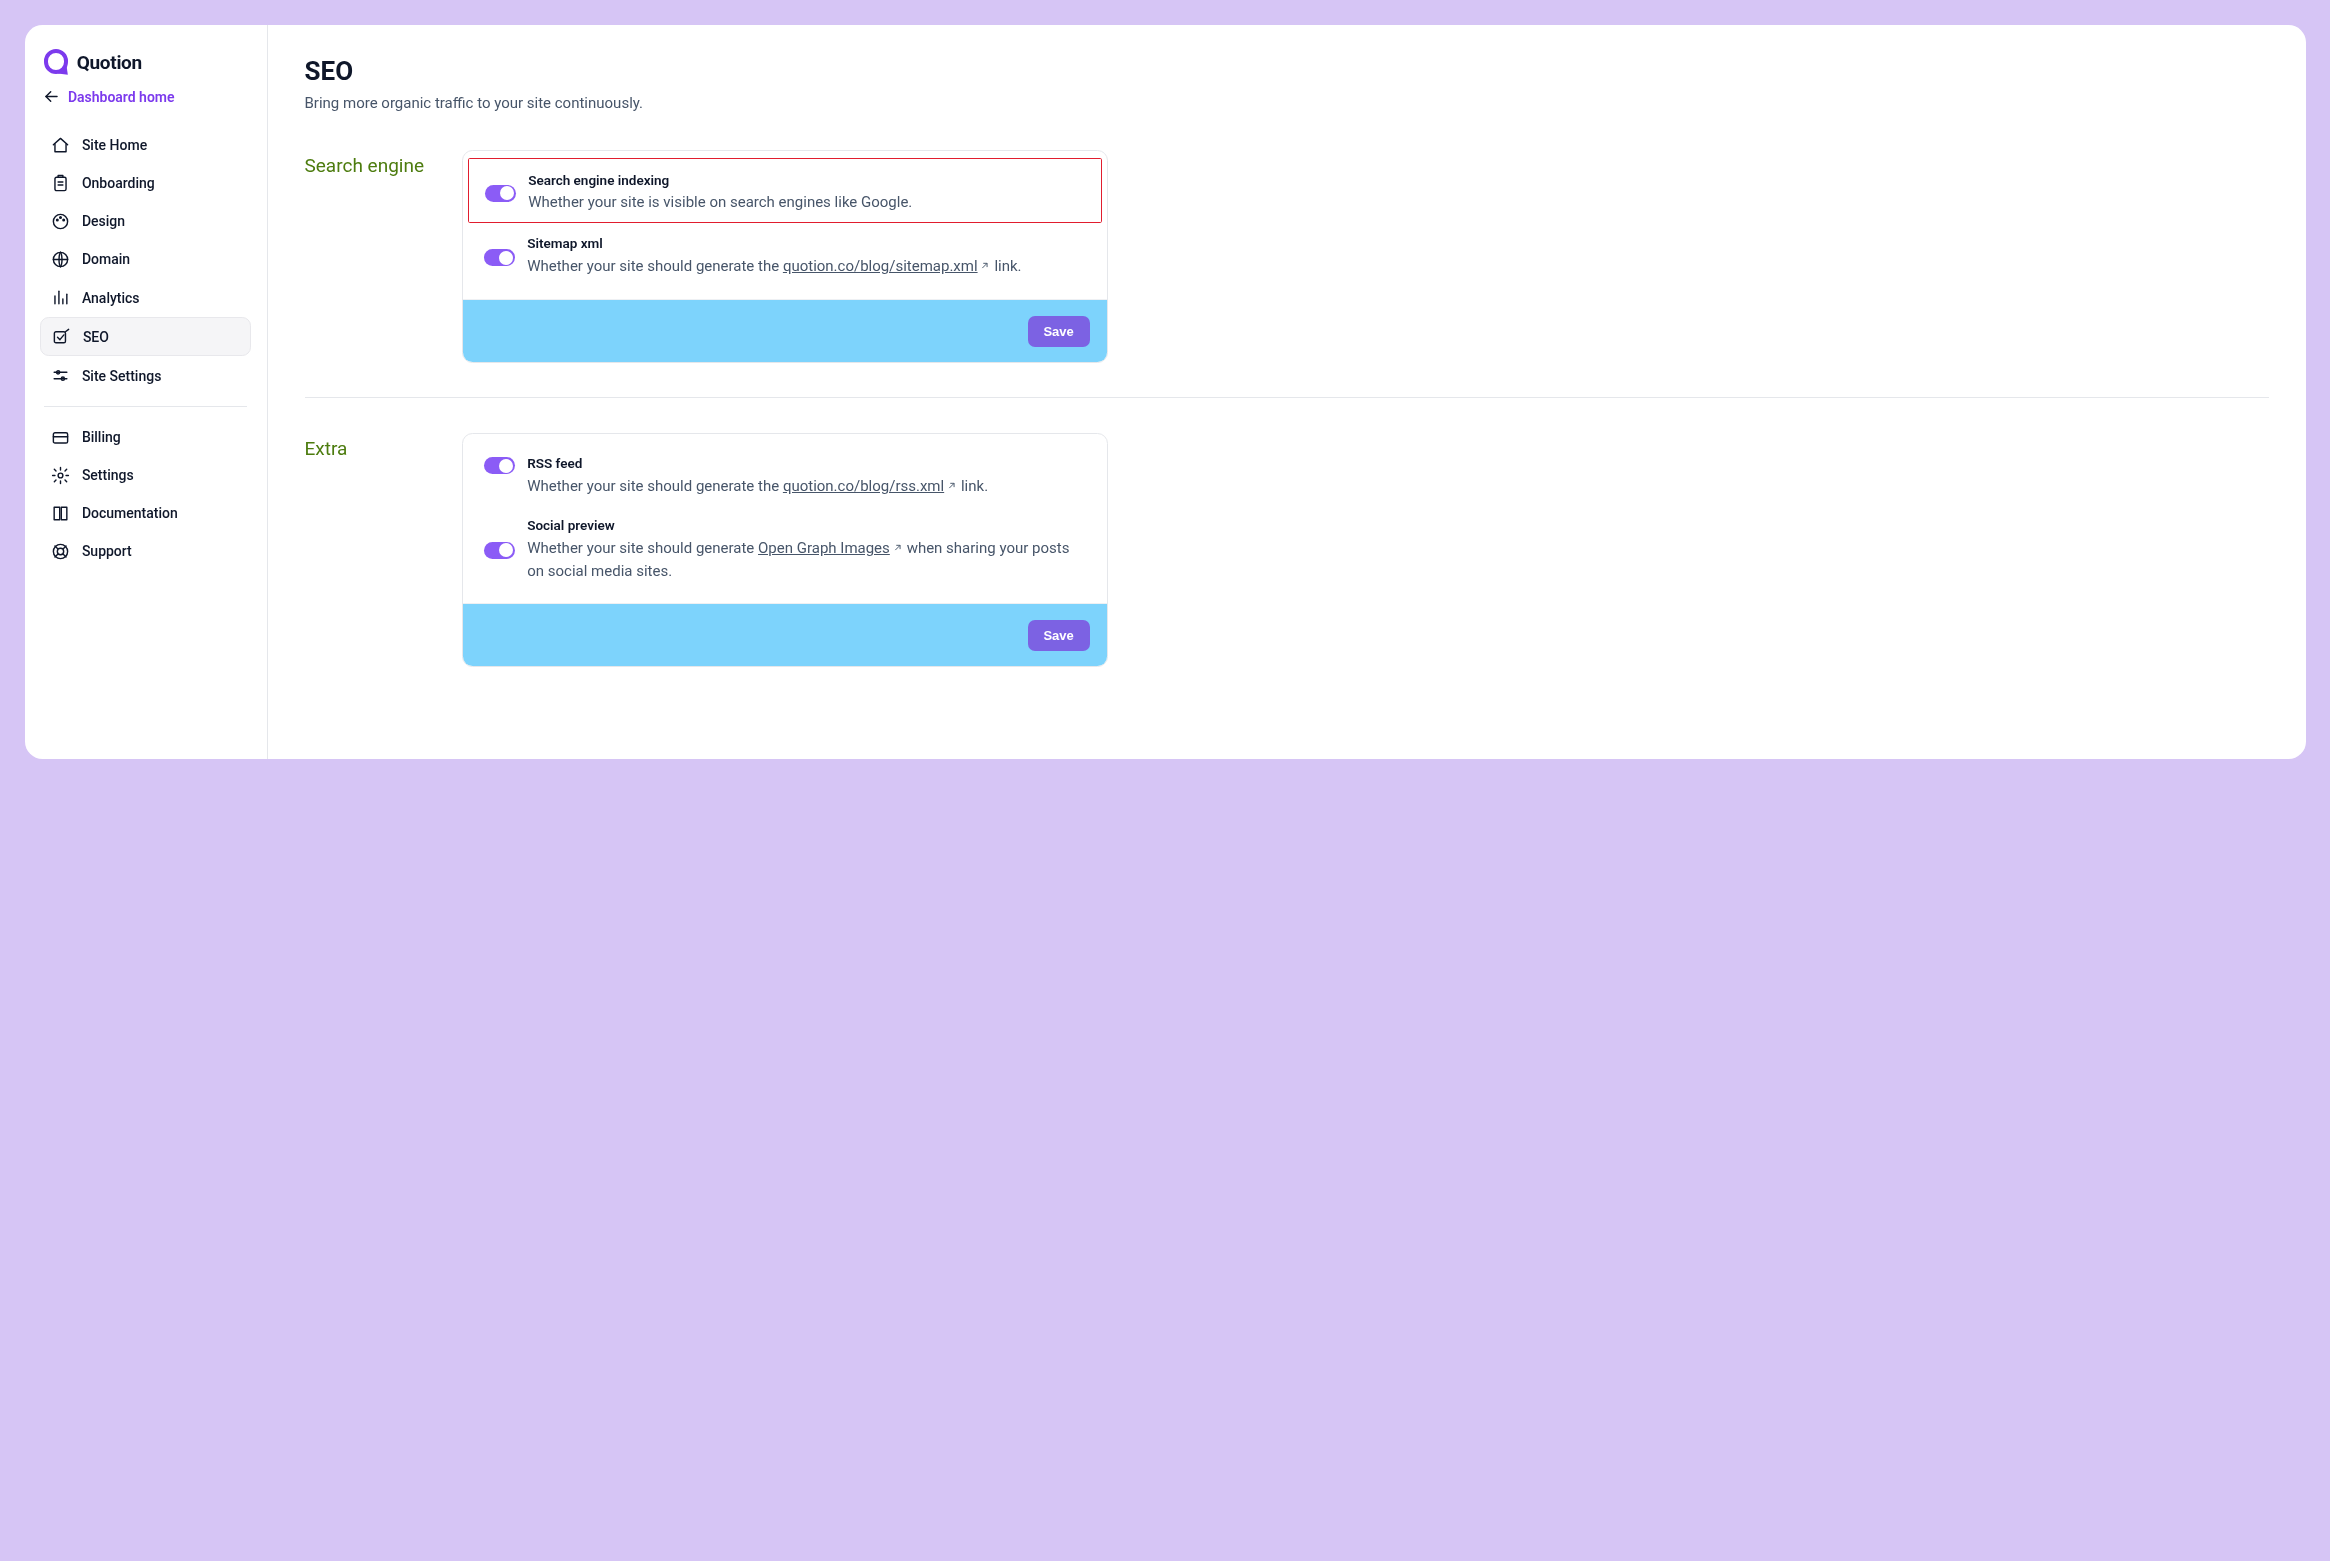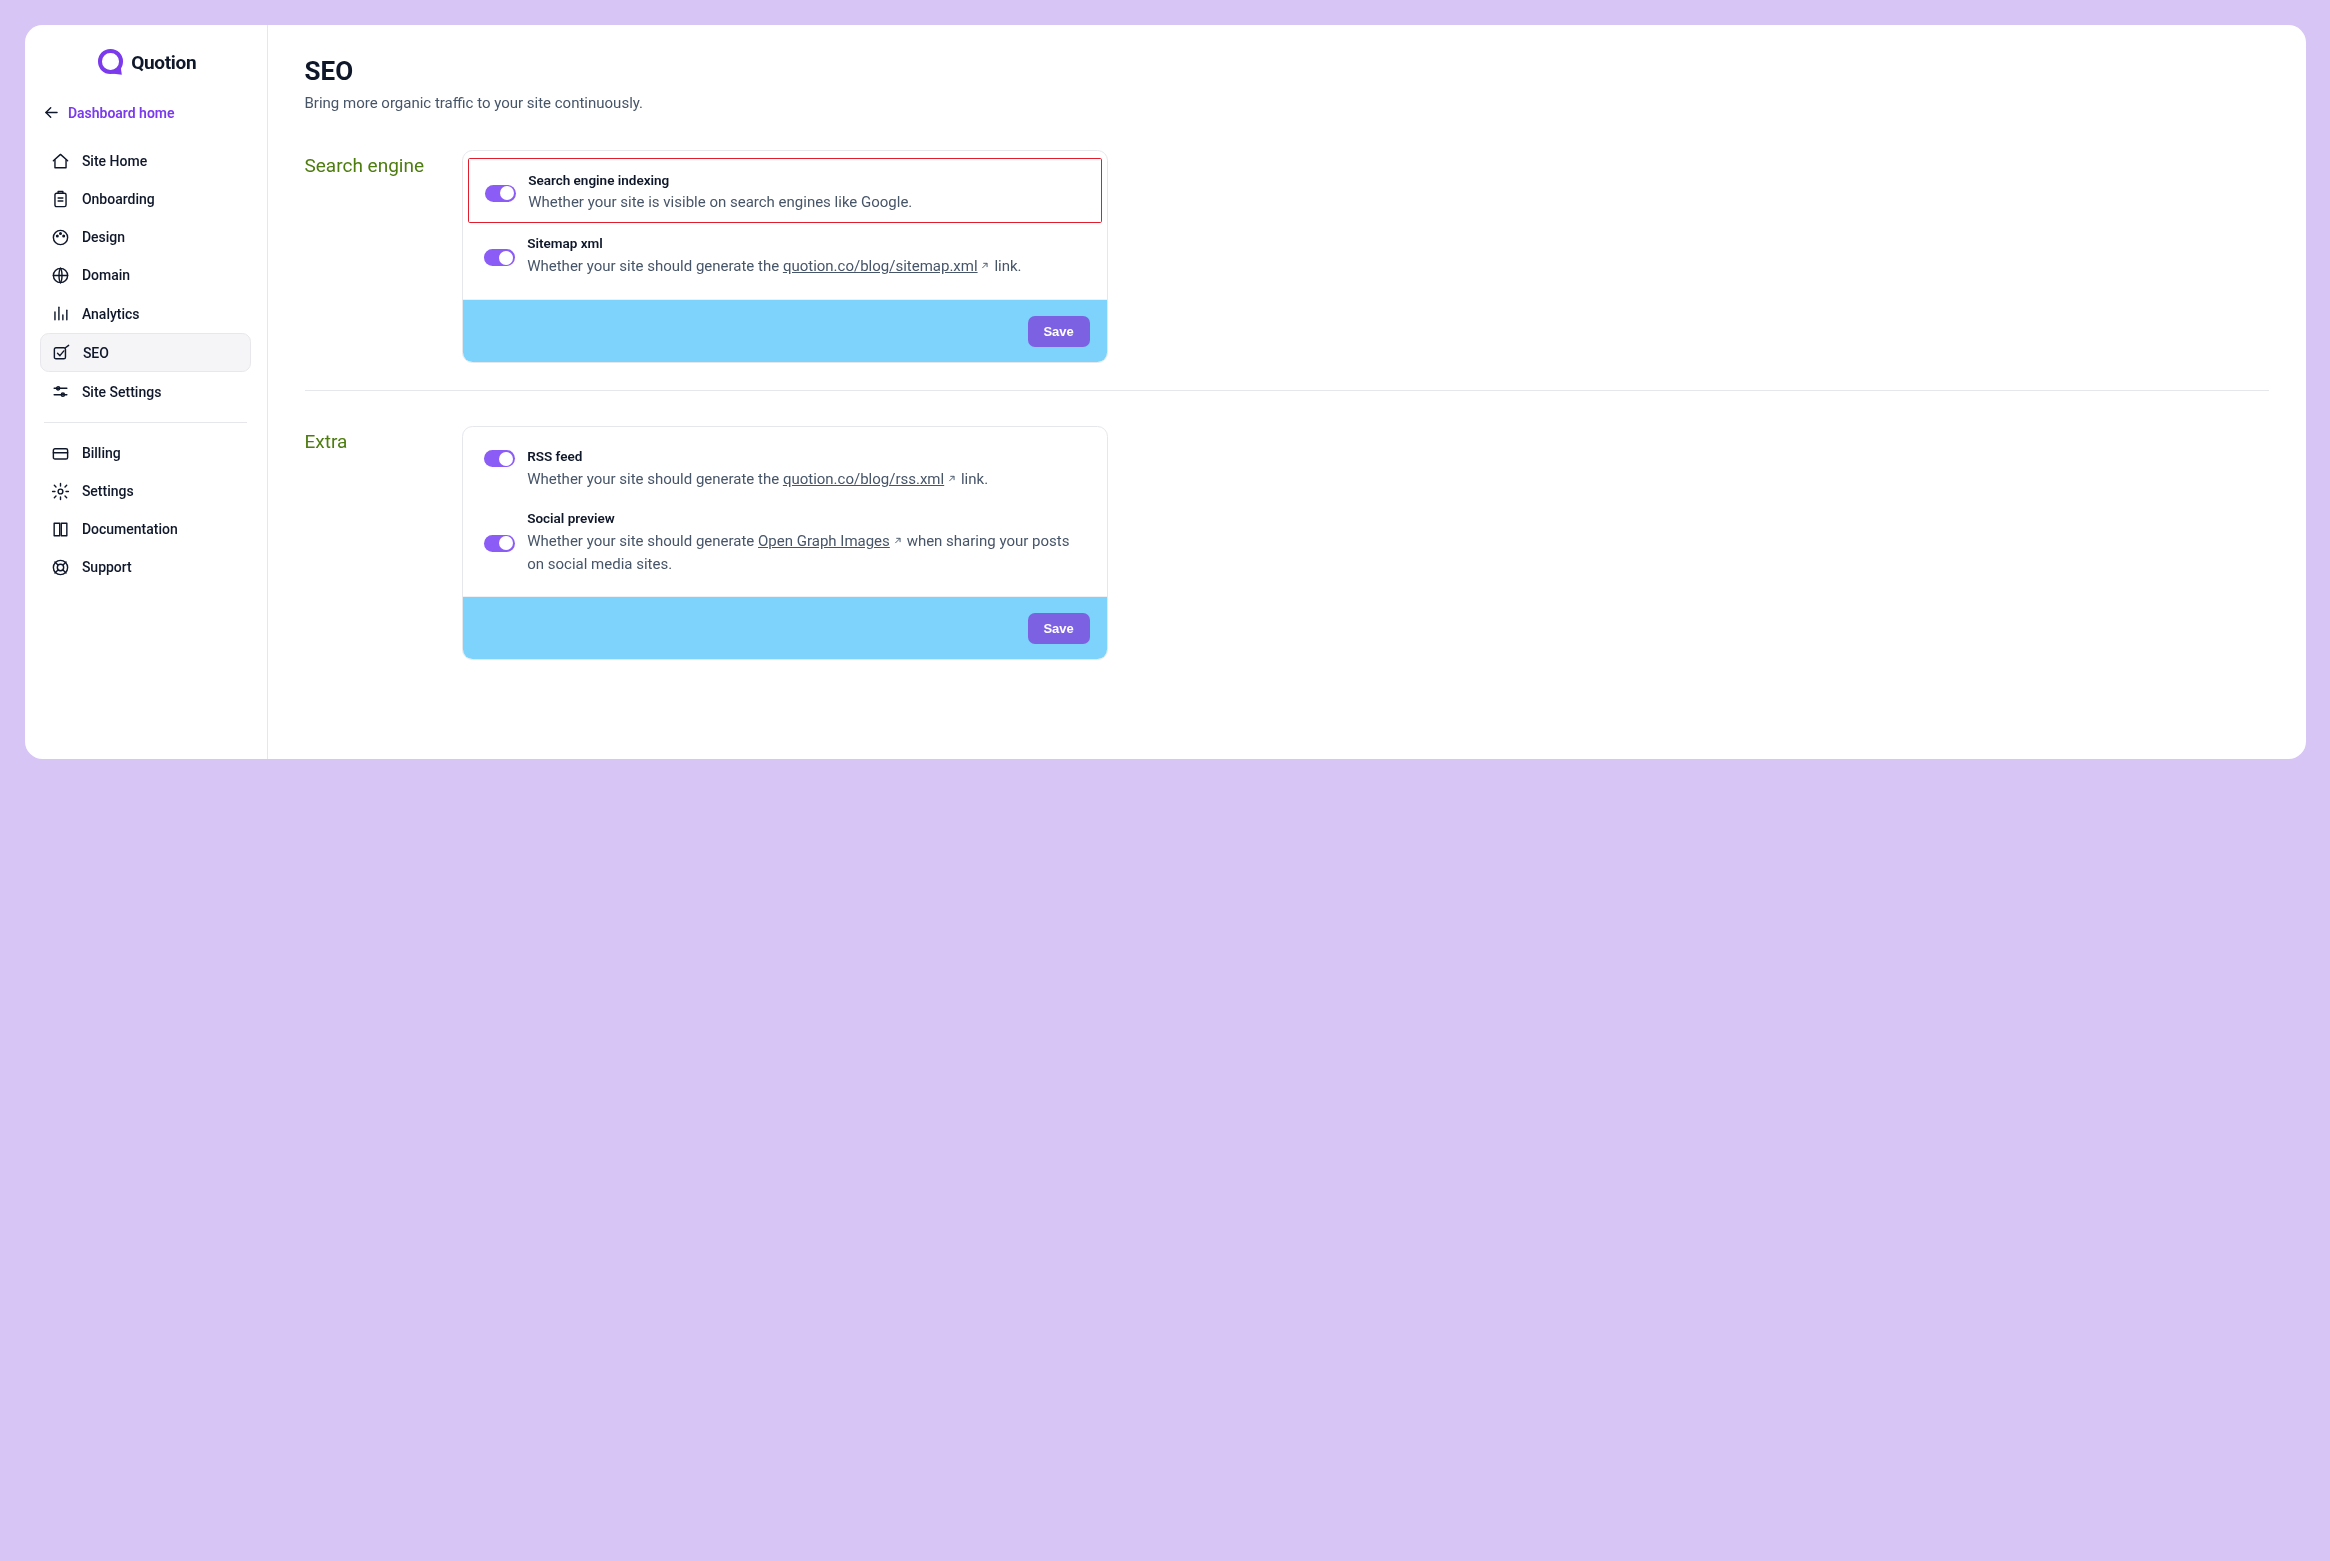--- a/index.html
+++ b/index.html
@@ -20,22 +20,21 @@
 .sidebar {
   width: 243px;
   border-right: 0.9px solid #e5e7eb;
   padding: 24.5px 15.7px 17.5px 15.7px;
 }
 .logo {
   display: flex;
   align-items: center;
   gap: 7px;
   padding-left: 3.5px;
-  margin-bottom: 23px;
-  justify-content: center;
+  margin-bottom: 7px;
 }
 .logo-mark {
   width: 26px; height: 26px;
   position: relative;
 }
 .logo-circle {
   width: 24.5px; height: 24.5px;
   border: 4.4px solid #7c3aed;
   border-radius: 50%;
   position: absolute; top:0; left:0;
@@ -73,21 +72,21 @@
 
 .main {
   flex:1;
   padding: 31px 37px 37px 37px;
   overflow:auto;
 }
 .page-title { font-size:26px; font-weight:700; margin-bottom:8.7px; }
 .page-subtitle { font-size:15px; color:#475569; margin-bottom:26px; }
 
 .section { display:flex; gap:17.5px; padding: 12.2px 0 26px 0; }
-.section + .section { border-top:0.9px solid #e5e7eb; margin-top:1px; padding-top:35px; }
+.section + .section { border-top:0.9px solid #e5e7eb; margin-top:8px; padding-top:35px; }
 .section-label { width:140px; font-size:19px; font-weight:400; color:#4d7c0f; padding-top:3.5px; }
 .card {
   flex:1;
   border:0.9px solid #e5e7eb;
   border-radius:10.5px;
   overflow:hidden;
   max-width: 646px;
 }
 .card-body { padding:21px 21px 15.7px 21px; }
 .toggle-row { display:flex; gap:12.2px; margin-bottom:19px; align-items:flex-start; }

